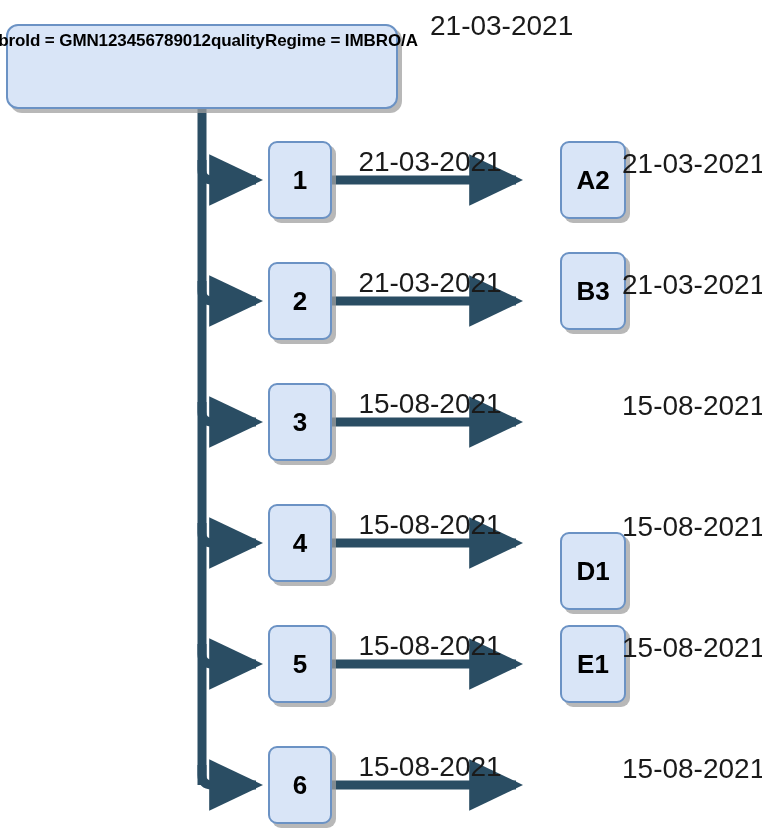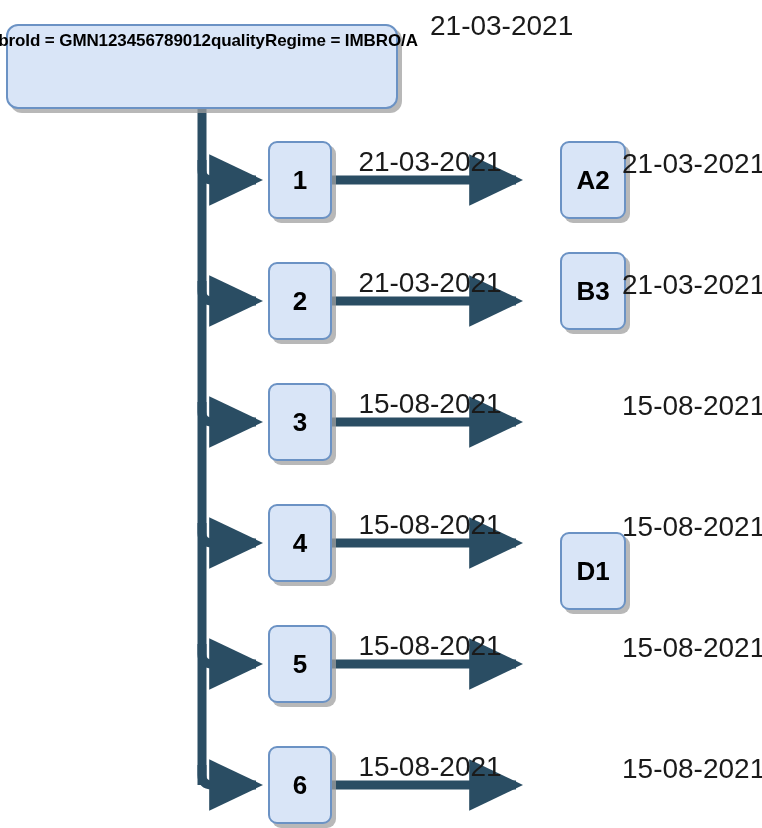--- a/index.html
+++ b/index.html
@@ -172,20 +172,23 @@
   <div class="date-label date-edge" style="top:509px">15-08-2021</div>
   <div class="node node-target" style="top:532px">
     <span>D1</span>
   </div>
   <div class="date-label date-trailing" style="top:511px">15-08-2021</div>
 
   <div class="node node-step" style="top:625px">
     <span>5</span>
   </div>
   <div class="date-label date-edge" style="top:630px">15-08-2021</div>
+  <div class="node node-target" style="top:625px">
+    <span>E1</span>
+  </div>
   <div class="date-label date-trailing" style="top:632px">15-08-2021</div>
 
   <div class="node node-step" style="top:746px">
     <span>6</span>
   </div>
   <div class="date-label date-edge" style="top:751px">15-08-2021</div>
   <div class="date-label date-trailing" style="top:753px">15-08-2021</div>
 
 </div>
 

